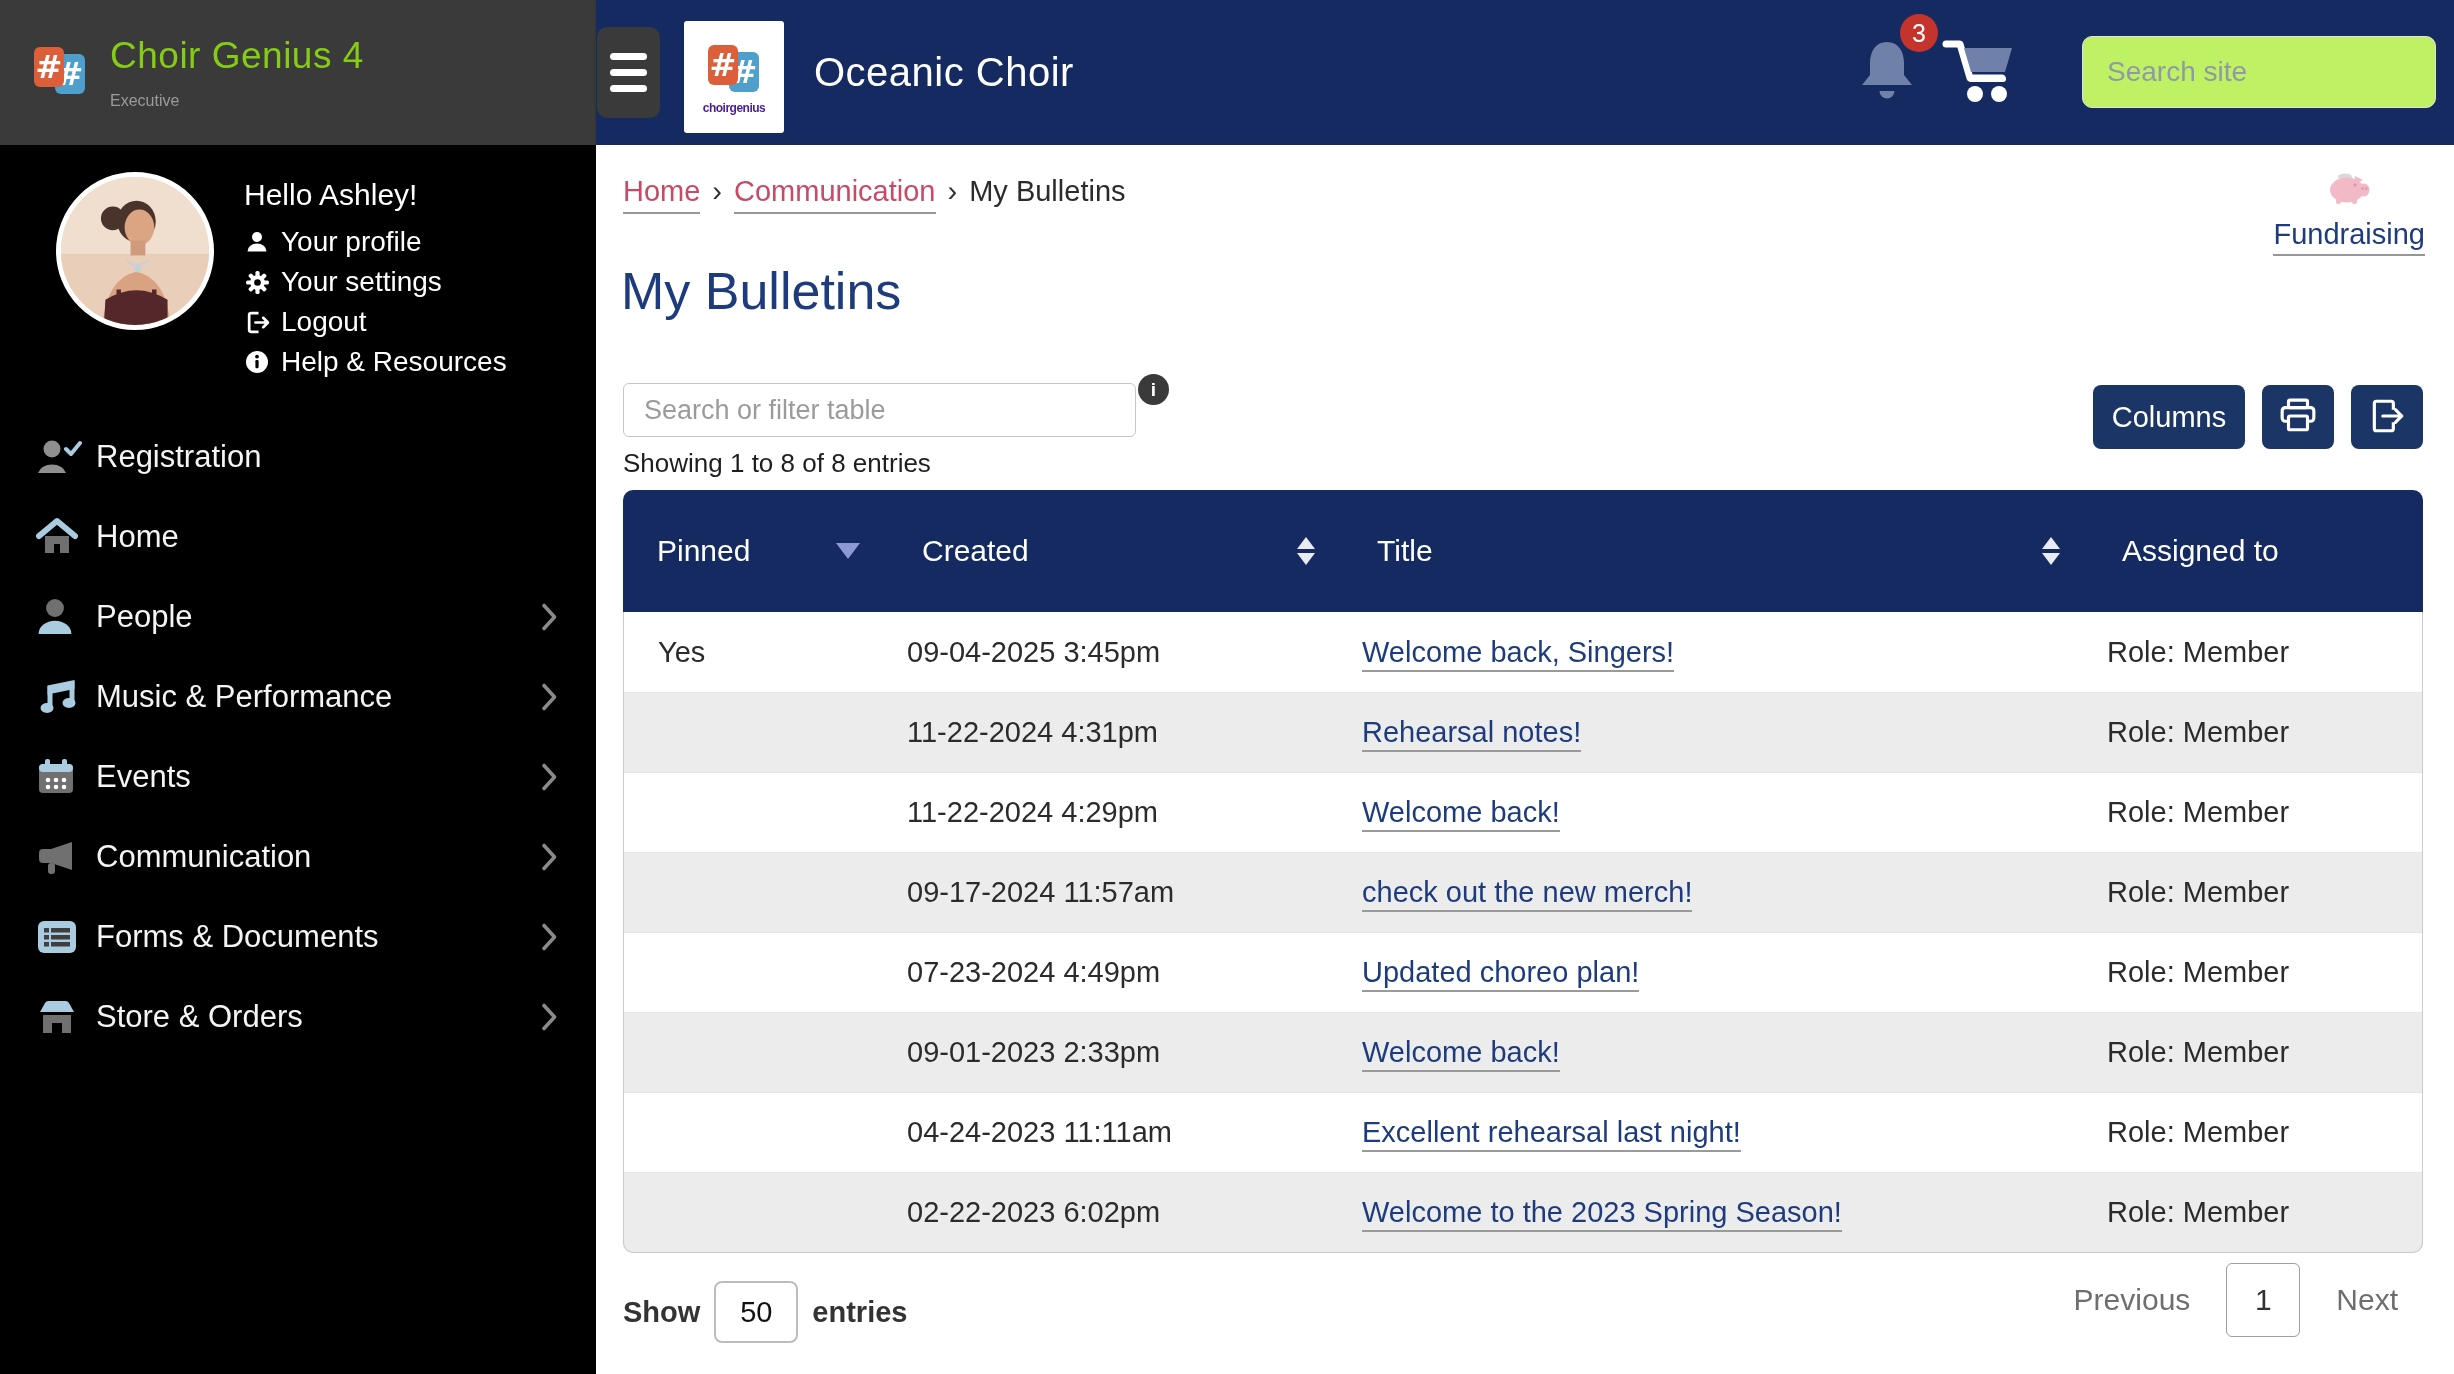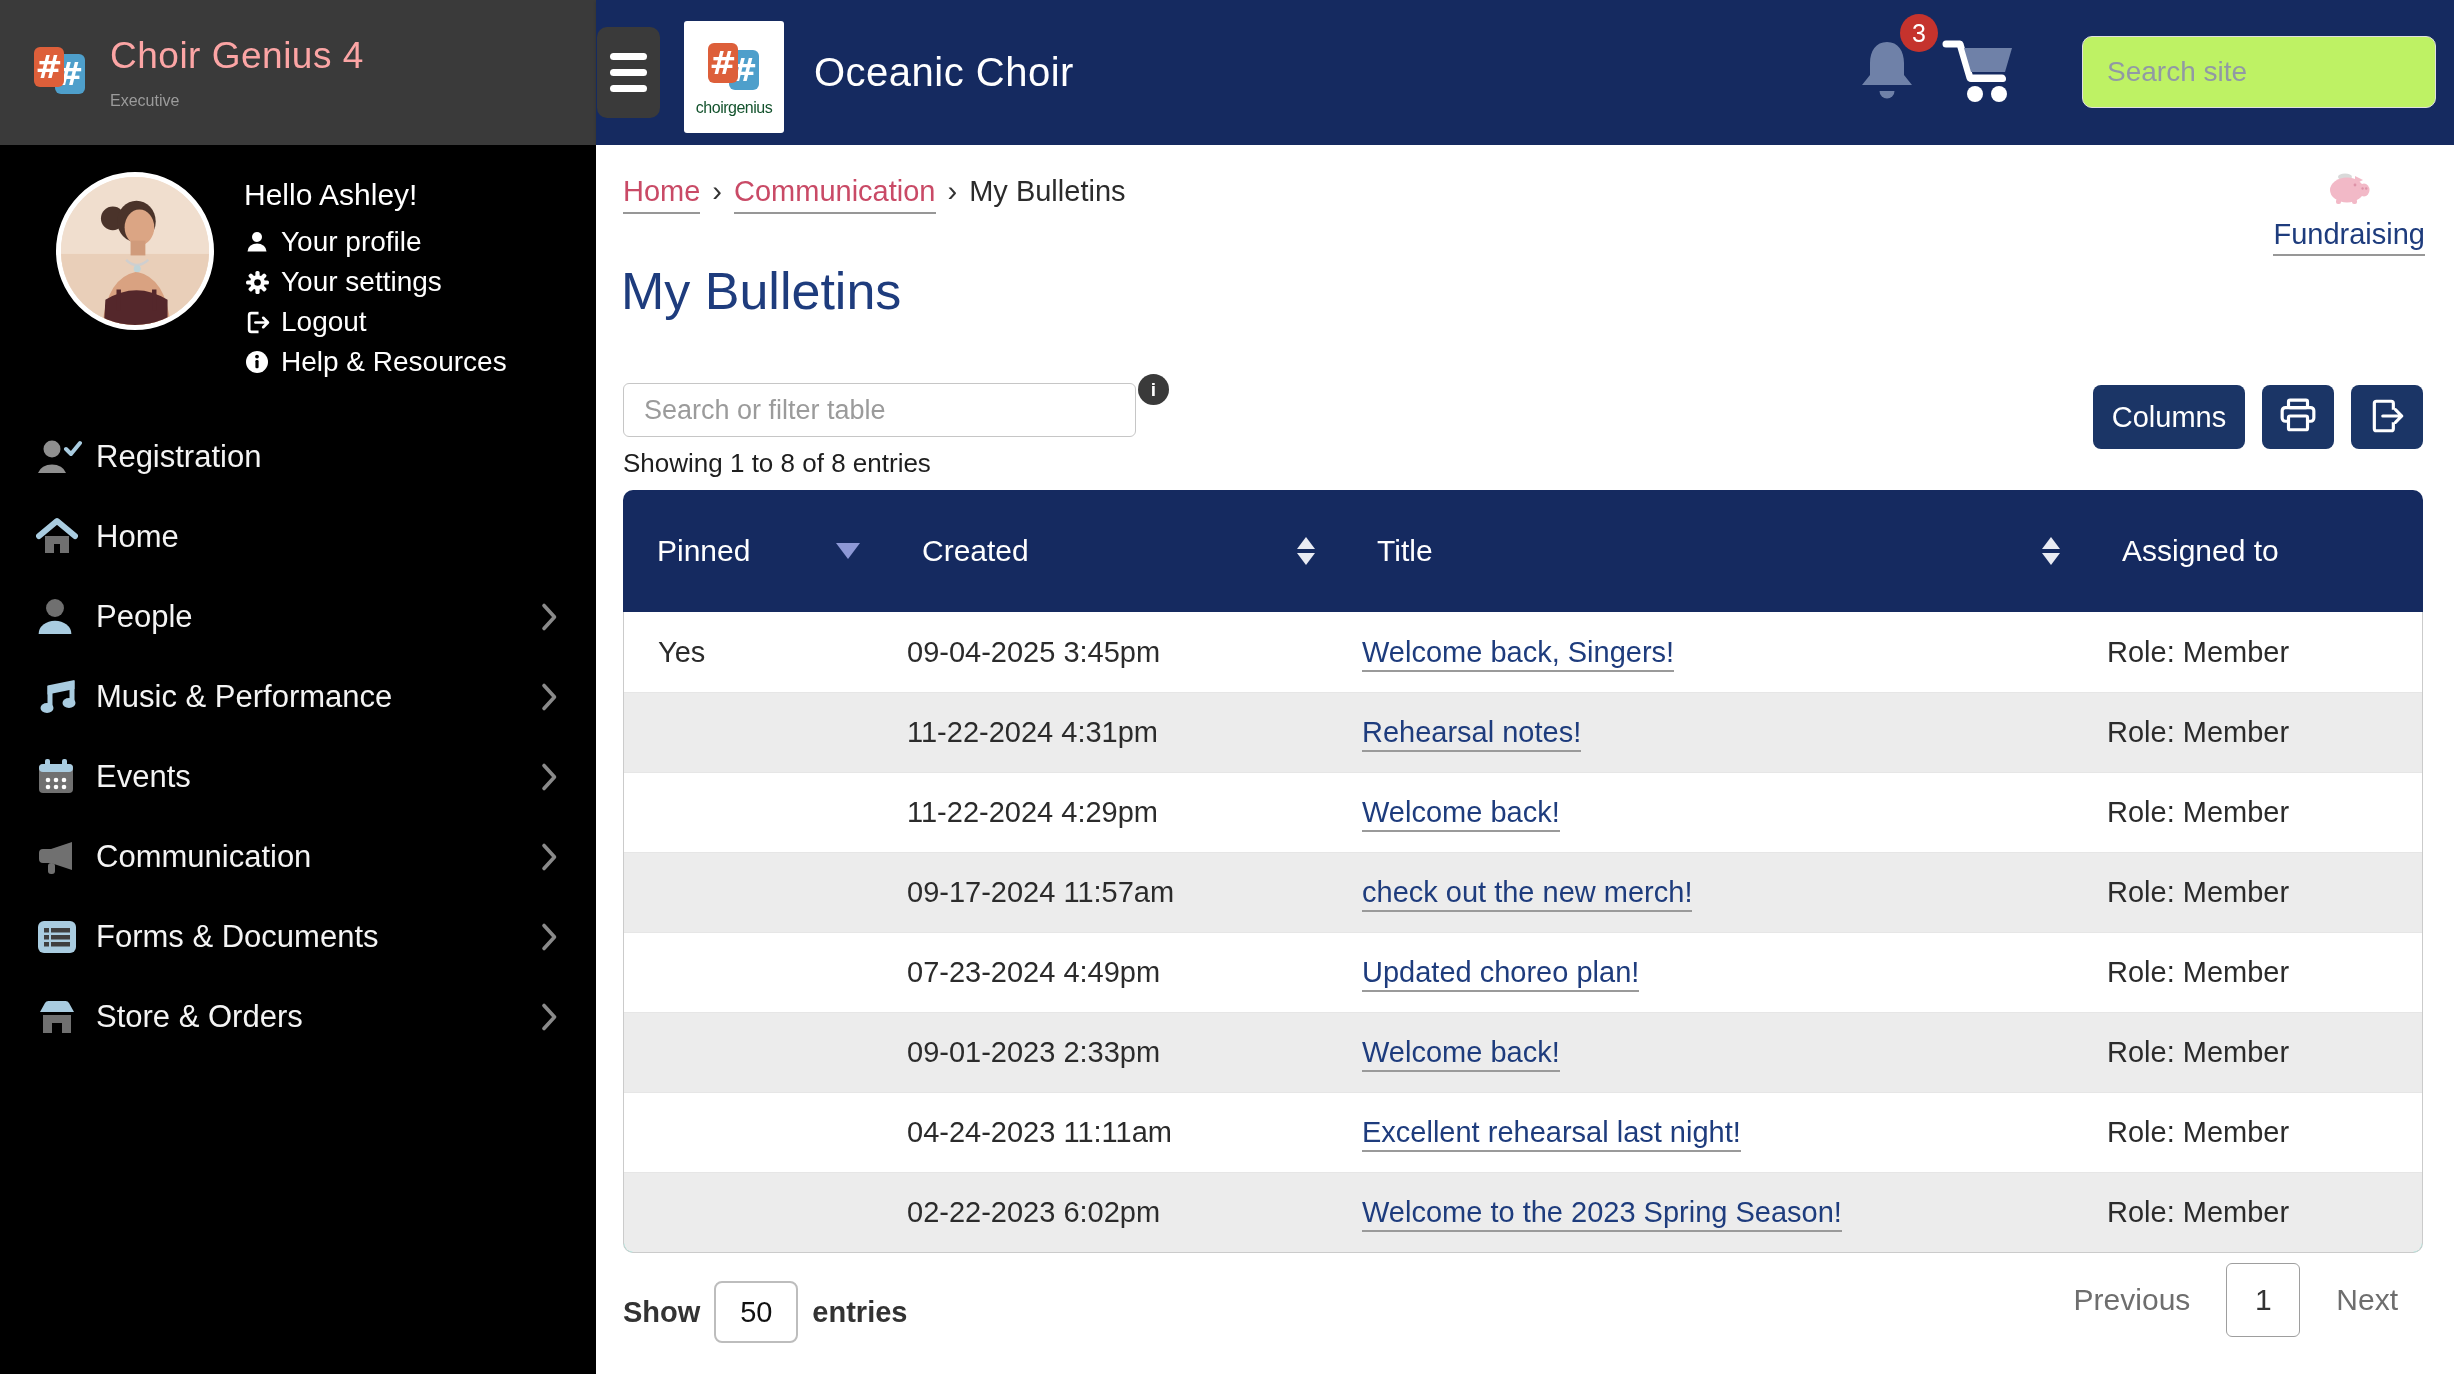--- a/index.html
+++ b/index.html
@@ -4,21 +4,21 @@
 <style>
   * { margin:0; padding:0; box-sizing:border-box; }
   html,body { background:#fff; }
   body { font-family:"Liberation Sans","DejaVu Sans",sans-serif; }
   .screen { position:relative; width:2454px; height:1374px; background:#fff; overflow:hidden; }
 
   
   .sidebar { position:absolute; left:0; top:0; width:596px; height:1374px; background:#000; }
   .sidebar-header { position:absolute; left:0; top:0; width:596px; height:145px; background:#3A3A3A;
                     display:flex; align-items:center; padding-left:32px; gap:22px; }
-  .brand-text .brand-name { color:#fca5a5; font-size:37px; font-weight:500; letter-spacing:.5px; }
+  .brand-text .brand-name { color:#84cc16; font-size:37px; font-weight:500; letter-spacing:.5px; }
   .brand-text .brand-role { color:#9B9B9B; font-size:16px; margin-top:15px; }
 
   .user-panel { position:absolute; left:56px; top:172px; display:flex; }
   .avatar { width:158px; height:158px; border-radius:50%; border:5px solid #fff; overflow:hidden; background:#F0DECE; flex:0 0 auto; }
   .avatar svg { display:block; width:100%; height:100%; }
   .user-info { margin-left:30px; padding-top:6px; }
   .greeting { color:#fff; font-size:30px; margin-bottom:10px; }
   .user-menu-item { display:flex; align-items:center; gap:11px; height:40px; color:#fff; font-size:28px; cursor:pointer; }
   .user-menu-item .mi { width:26px; display:flex; justify-content:center; }
 
@@ -27,21 +27,21 @@
   .nav-item .ni { width:48px; display:flex; justify-content:flex-start; }
   .nav-item .chev { margin-left:auto; display:flex; }
 
   
   .topbar { position:absolute; left:596px; top:0; right:0; height:145px; background:#152A60; box-shadow:0 2px 3px rgba(0,0,0,.18); }
   .hamburger { position:absolute; left:1px; top:27px; width:63px; height:91px; background:#3A3A3A; border-radius:10px;
                display:flex; flex-direction:column; align-items:center; justify-content:center; gap:9px; cursor:pointer; }
   .hamburger .bar { width:37px; height:7px; background:#fff; border-radius:4px; }
   .logo-box { position:absolute; left:88px; top:21px; width:100px; height:112px; background:#fff; border-radius:3px;
               display:flex; flex-direction:column; align-items:center; justify-content:center; padding-top:4px; }
-  .logo-caption { font-size:16px; font-weight:normal; color:#14532d; letter-spacing:-0.5px; margin-top:2px; }
+  .logo-caption { font-size:12px; font-weight:bold; color:#4c1d95; letter-spacing:-0.5px; margin-top:2px; }
   .org-title { position:absolute; left:218px; top:0; height:145px; display:flex; align-items:center;
                color:#fff; font-size:40px; font-weight:500; letter-spacing:.5px; }
   .bell-wrap { position:absolute; left:1262px; top:36px; width:96px; height:80px; cursor:pointer; }
   .badge { position:absolute; left:42px; top:-22px; width:38px; height:38px; background:#C5332D; border-radius:50%;
            color:#fff; font-size:25px; display:flex; align-items:center; justify-content:center; }
   .cart-wrap { position:absolute; left:1344px; top:36px; cursor:pointer; }
   .site-search { position:absolute; right:18px; top:36px; width:354px; height:72px; background:#bef264;
                  border:1px solid #E0E0E0; border-radius:10px; padding:0 24px; font-size:28px; color:#333;
                  font-family:"Liberation Sans","DejaVu Sans",sans-serif; }
   .site-search::placeholder { color:#9199A4; }

